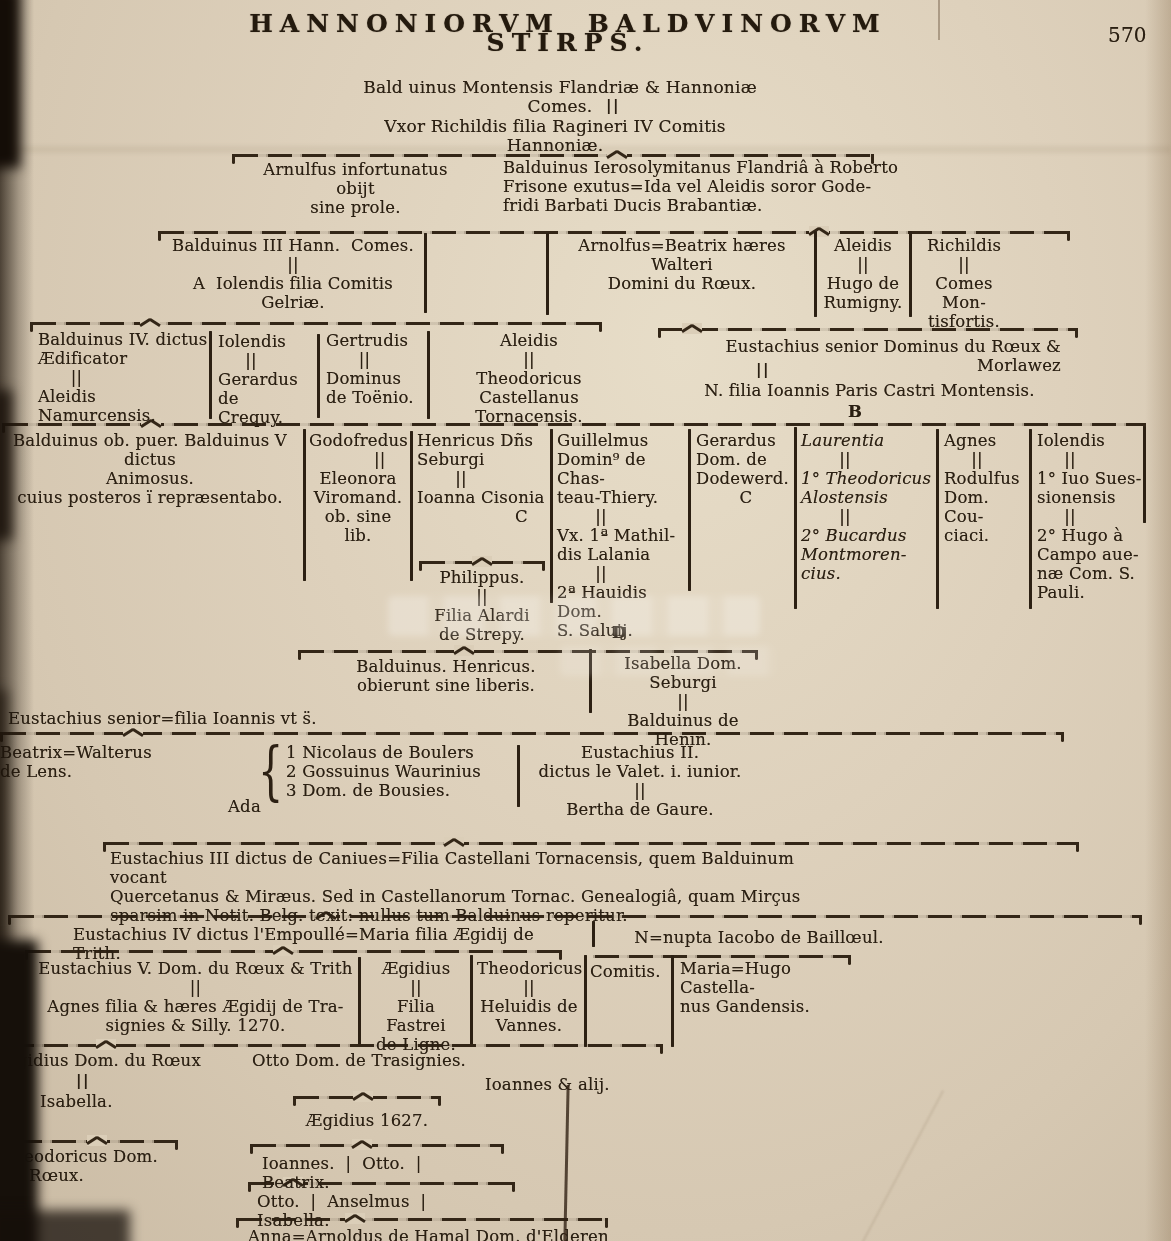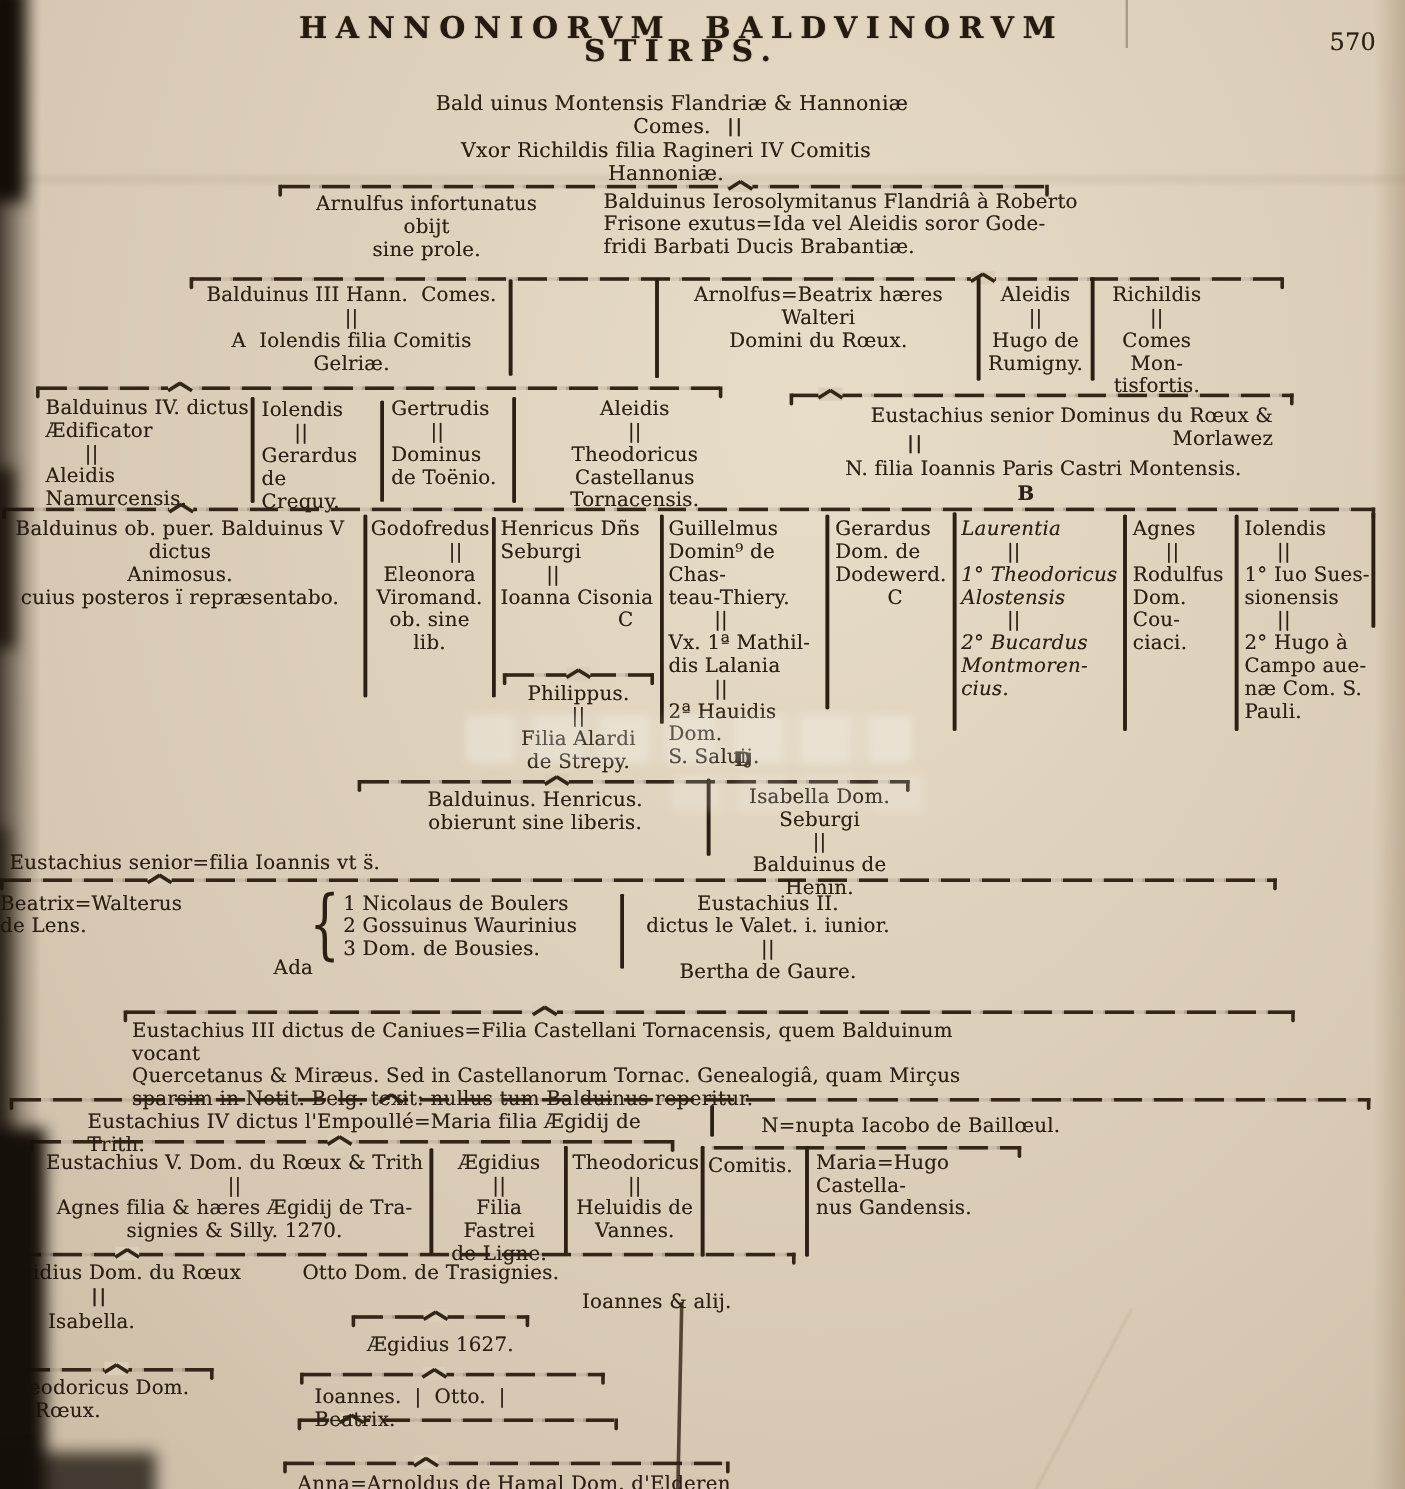--- a/index.html
+++ b/index.html
@@ -299,20 +299,21 @@
       <i class="hk l"></i>
       <i class="pk" style="left:44%"></i>
       <i class="hk r"></i>
     </div>
   <div class="t" style="left:262px;top:1154px;width:235px;">Ioannes.  |  Otto.  |  Beatrix.</div>
   <div class="brace" style="left:248px;top:1177px;width:267px;">
       <i class="hk l"></i>
       <i class="pk" style="left:17%"></i>
       <i class="hk r"></i>
     </div>
+  <div class="t" style="left:257px;top:1192px;width:250px;">Otto.  |  Anselmus  |  Isabella.</div>
   <div class="brace" style="left:236px;top:1213px;width:372px;">
       <i class="hk l"></i>
       <i class="pk" style="left:32%"></i>
       <i class="hk r"></i>
     </div>
   <div class="t" style="left:248px;top:1227px;width:370px;">Anna=Arnoldus de Hamal Dom. d'Elderen</div>
 
   <div class="crease" style="left:565px;top:1085px;width:2.6px;height:156px;background:rgba(50,34,20,.8);transform:rotate(1.2deg);z-index:3;"></div>
 
   <div class="wm" style="left:388px;top:596px;width:372px;height:40px;opacity:.5;"></div>

